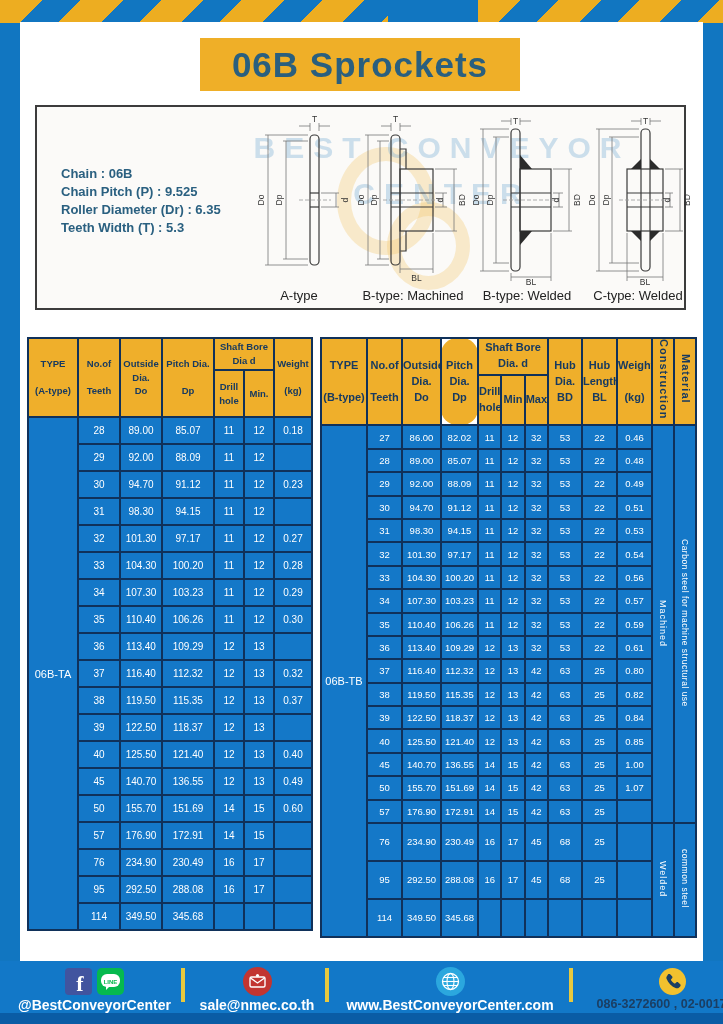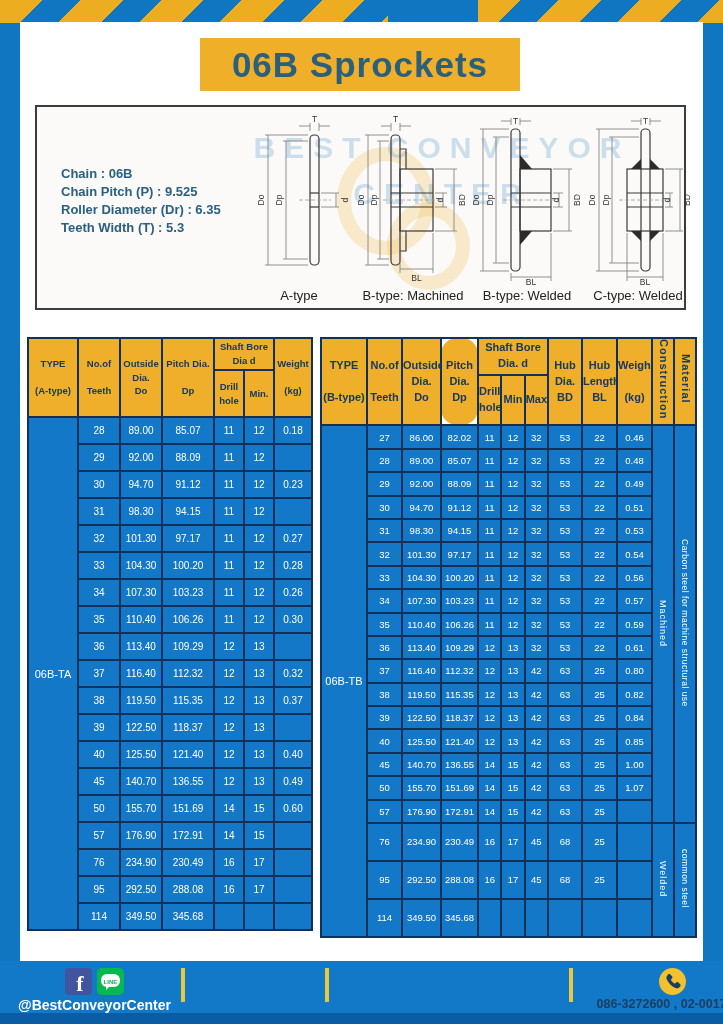--- a/index.html
+++ b/index.html
@@ -315,21 +315,21 @@
         <td>11</td>
         <td>12</td>
         <td>0.28</td>
       </tr>
       <tr>
         <td>34</td>
         <td>107.30</td>
         <td>103.23</td>
         <td>11</td>
         <td>12</td>
-        <td>0.26</td>
+        <td>0.29</td>
       </tr>
       <tr>
         <td>35</td>
         <td>110.40</td>
         <td>106.26</td>
         <td>11</td>
         <td>12</td>
         <td>0.30</td>
       </tr>
       <tr>
@@ -698,23 +698,47 @@
         <rect x="4" y="6" width="19" height="13" rx="6" fill="#fff"></rect>
         <polygon points="9,17 9,22 14,17" fill="#fff"></polygon>
         <text x="13.5" y="15.5" text-anchor="middle" fill="#06B94E" font-size="6" font-weight="bold">LINE</text>
       </svg>
     </div>
     <div class="f-label">@BestConveyorCenter</div>
   </div>
 
   <div class="f-div" style="left:181px;"></div>
 
+  <div class="f-sec" style="left:192px;width:130px;">
+    <div class="f-icons">
+      <svg width="29" height="29" viewBox="0 0 29 29">
+        <circle cx="14.5" cy="14.5" r="14.5" fill="#C23531"></circle>
+        <rect x="7" y="10" width="15" height="10" rx="1.5" fill="none" stroke="#fff" stroke-width="1.4"></rect>
+        <polyline points="7.5,11 14.5,16 21.5,11" fill="none" stroke="#fff" stroke-width="1.4"></polyline>
+        <circle cx="14.5" cy="8.5" r="1.6" fill="#fff"></circle>
+      </svg>
+    </div>
+    <div class="f-label">sale@nmec.co.th</div>
+  </div>
 
   <div class="f-div" style="left:325px;"></div>
 
+  <div class="f-sec" style="left:332px;width:236px;">
+    <div class="f-icons">
+      <svg width="29" height="29" viewBox="0 0 29 29">
+        <circle cx="14.5" cy="14.5" r="14.5" fill="#2BA7DE"></circle>
+        <circle cx="14.5" cy="14.5" r="8" fill="none" stroke="#fff" stroke-width="1.3"></circle>
+        <ellipse cx="14.5" cy="14.5" rx="3.5" ry="8" fill="none" stroke="#fff" stroke-width="1.1"></ellipse>
+        <line x1="6.5" y1="14.5" x2="22.5" y2="14.5" stroke="#fff" stroke-width="1.1"></line>
+        <line x1="7.6" y1="10.5" x2="21.4" y2="10.5" stroke="#fff" stroke-width="1.1"></line>
+        <line x1="7.6" y1="18.5" x2="21.4" y2="18.5" stroke="#fff" stroke-width="1.1"></line>
+      </svg>
+    </div>
+    <div class="f-label">www.BestConveyorCenter.com</div>
+  </div>
 
   <div class="f-div" style="left:569px;"></div>
 
   <div class="f-sec" style="left:592px;width:160px;">
     <div class="f-icons">
       <svg width="27" height="27" viewBox="0 0 24 24">
         <circle cx="12" cy="12" r="12" fill="#F2C12E"></circle>
         <path fill="#1B3E63" d="M8.1 5.6c.5-.5 1.3-.5 1.8 0l1.7 1.7c.5.5.5 1.3 0 1.8l-.8.8c-.25.25-.3.65-.1.95.7 1.2 1.7 2.2 2.9 2.9.3.2.7.15.95-.1l.8-.8c.5-.5 1.3-.5 1.8 0l1.7 1.7c.5.5.5 1.3 0 1.8l-1 1c-.7.7-1.75.95-2.7.6-3.9-1.45-7-4.55-8.45-8.45-.35-.95-.1-2 .6-2.7z"></path>
       </svg>
     </div>

